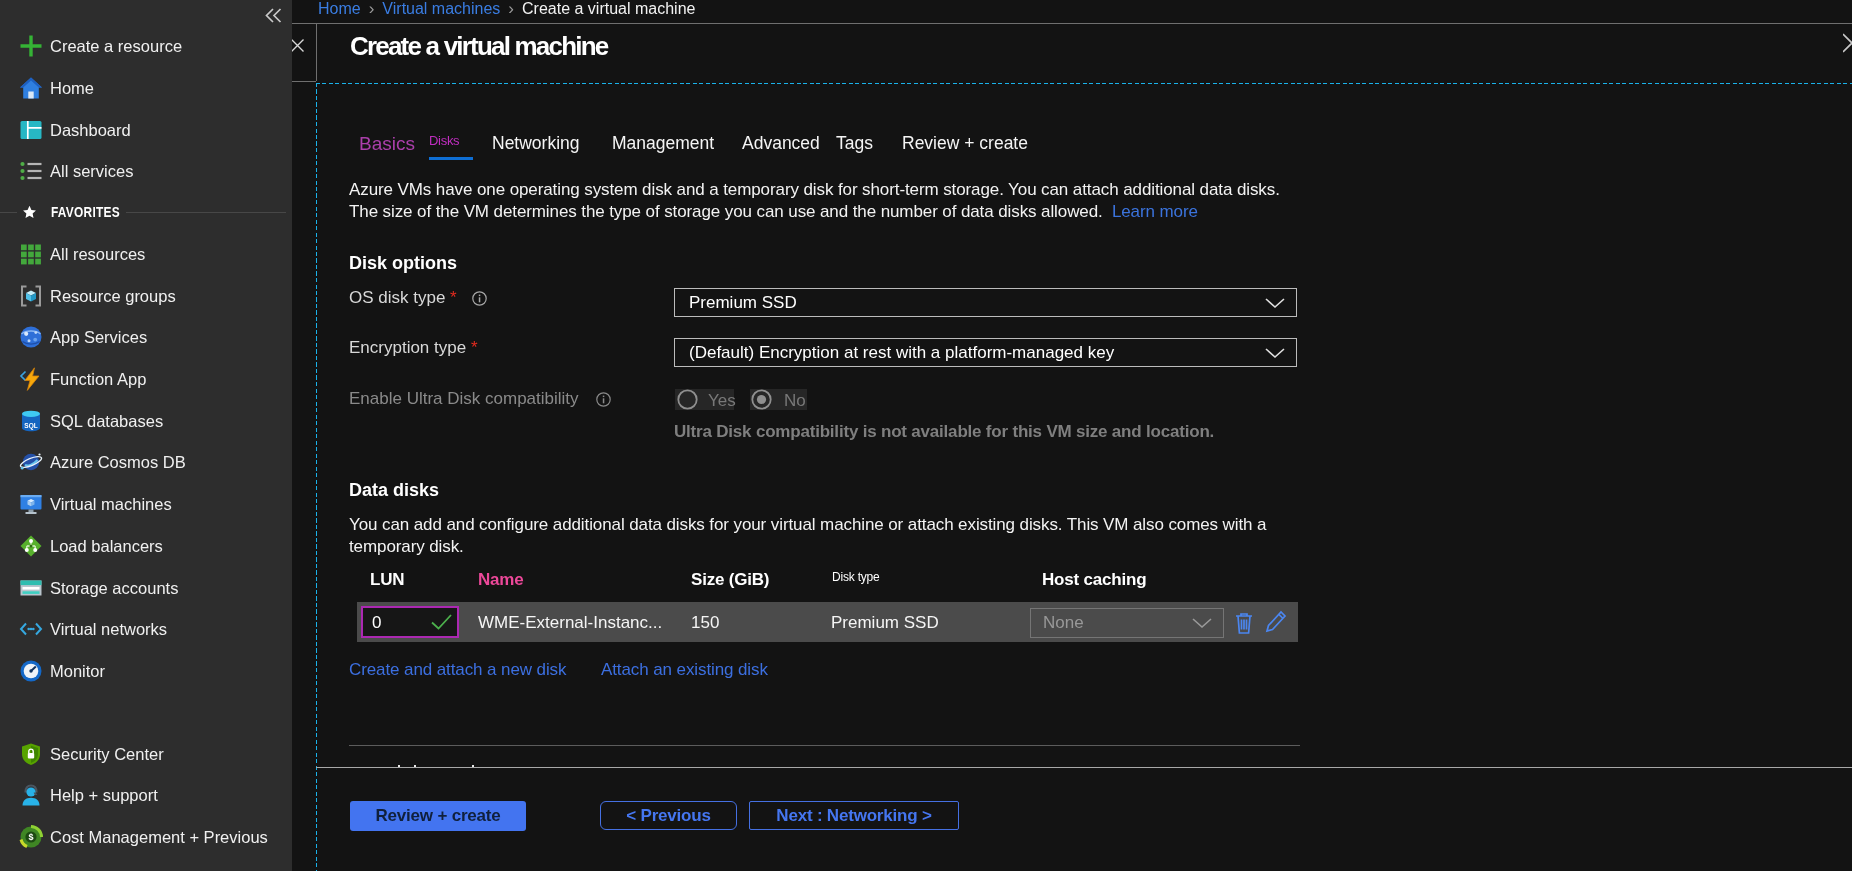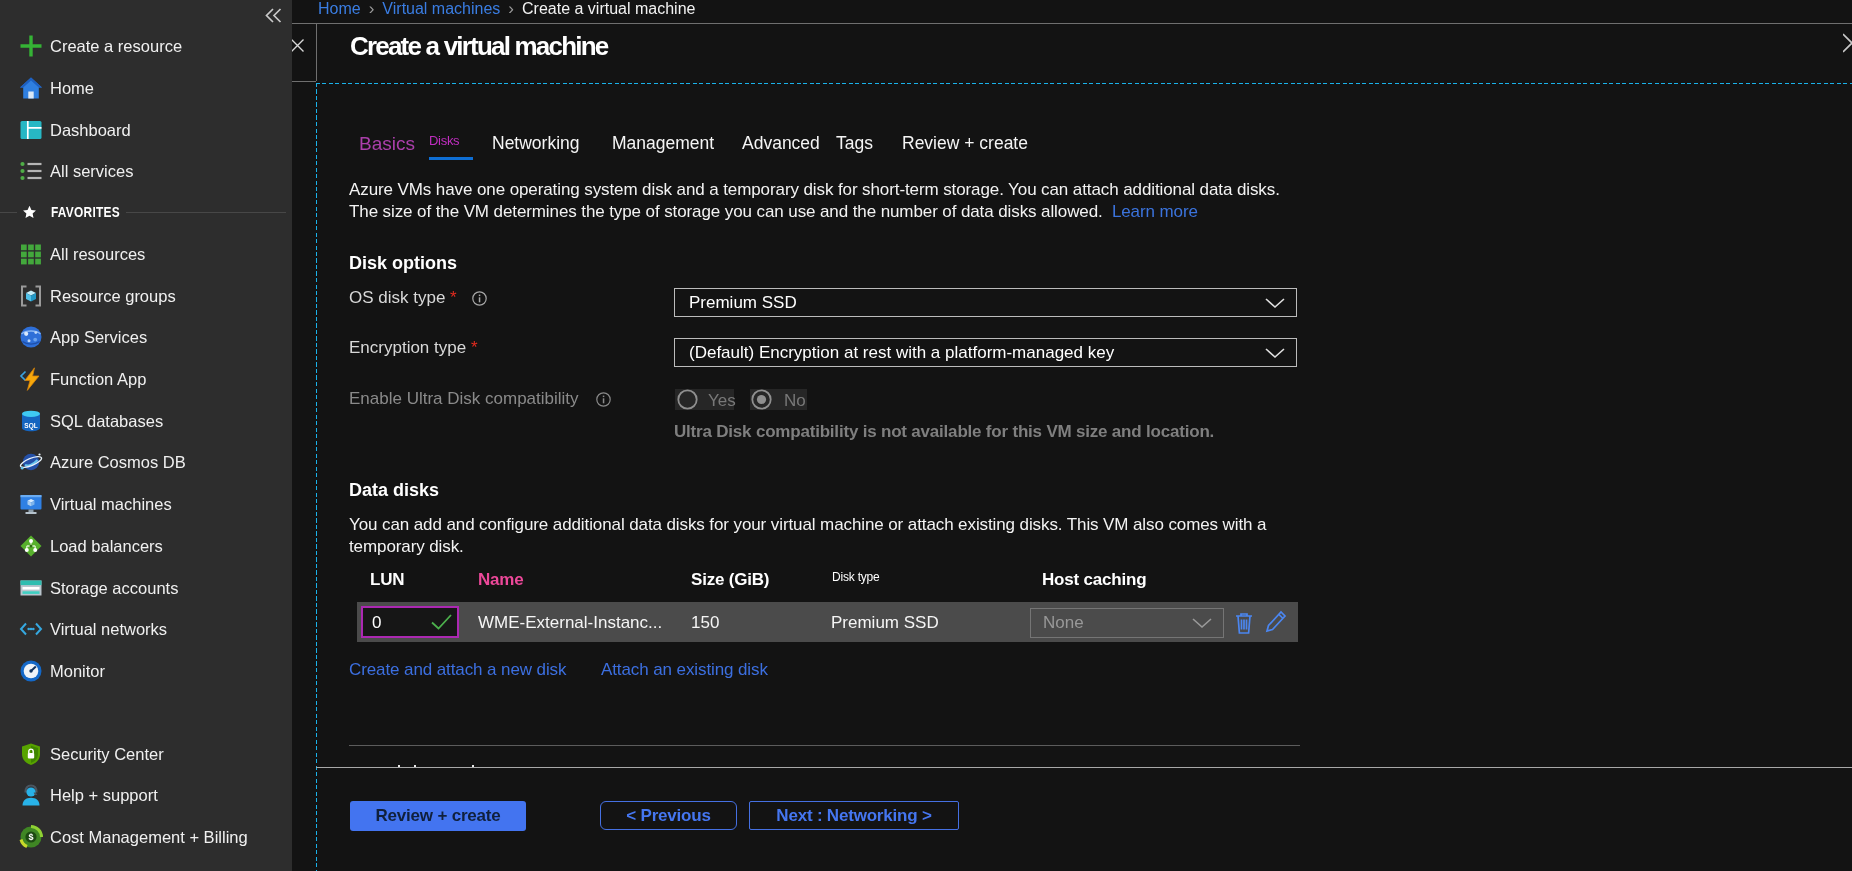--- a/index.html
+++ b/index.html
@@ -196,21 +196,21 @@
   <div class="tx">Help + support</div>
 </div>
 <div class="row" style="top:818.5px">
   <svg class="ic" viewBox="0 0 24 24">
           <circle cx="12" cy="12" r="10.5" fill="#3f8624"></circle>
           <path d="M12 1.5 A10.5 10.5 0 0 1 22.5 12" fill="none" stroke="#8fd133" stroke-width="3"></path>
           <path d="M2 14.5 A10.5 10.5 0 0 0 8 21.5" fill="none" stroke="#c7da2a" stroke-width="3"></path>
           <circle cx="12" cy="12" r="5.6" fill="#1d4a12"></circle>
           <text x="12" y="15.2" text-anchor="middle" font-family="Liberation Sans" font-weight="bold" font-size="9" fill="#ffffff">$</text>
         </svg>
-  <div class="tx">Cost Management + Billing</div>
+  <div class="tx">Cost Management + Previous</div>
 </div>
 </div>
 
 <div class="abs" style="left:318px;top:-3px;height:23px;display:flex;align-items:center;font-size:16px;white-space:nowrap;color:#e8e8e8">
   <span style="color:#3a7de2">Home</span>
   <span style="color:#9a9a9a;padding:0 8px;font-size:17px">›</span>
   <span style="color:#3a7de2">Virtual machines</span>
   <span style="color:#9a9a9a;padding:0 8px;font-size:17px">›</span>
   <span style="color:#f2f2f2">Create a virtual machine</span>
 </div>

